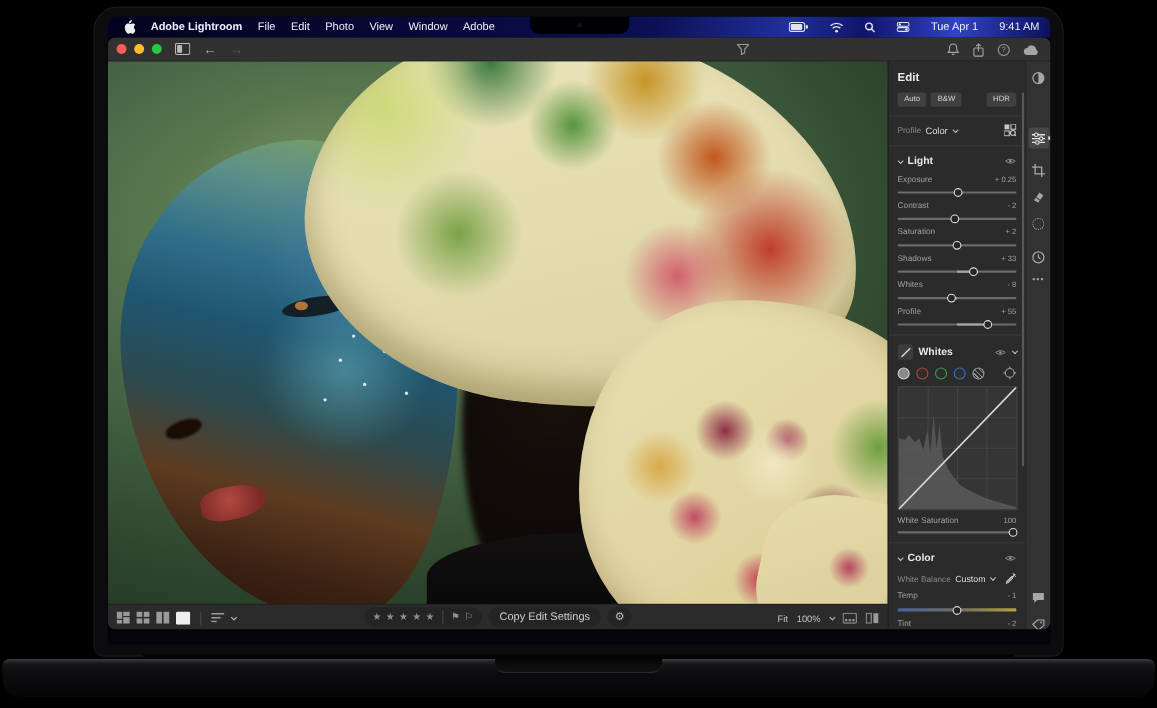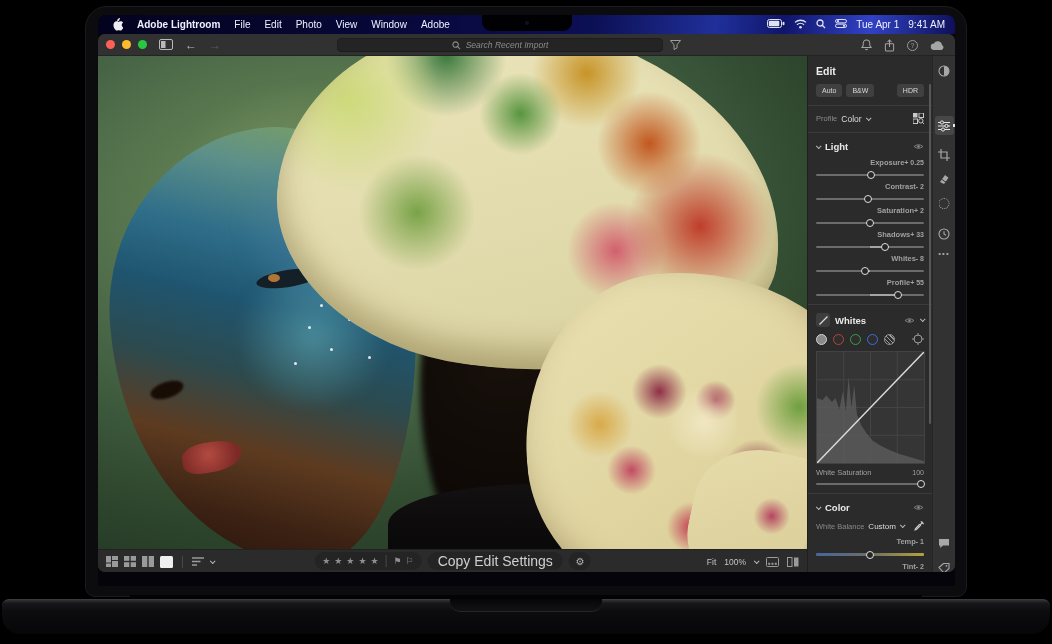--- a/index.html
+++ b/index.html
@@ -27,21 +27,21 @@
   .foot { position:absolute; top:634px; width:84px; height:7px; background:#000;
     border-radius:3px; opacity:.85; }
 
   
   .menubar { position:absolute; left:0; top:0; width:857px; height:19px; z-index:30;
     display:flex; align-items:center; padding:0 10px 0 14px; gap:14px;
     color:#eef0ff; font-size:10px;
     background:linear-gradient(96deg,#03031f 0%,#06062e 22%,#0a0a46 45%,#0c1055 58%,#20309a 72%,#10156a 80%,#3142c4 90%,#0d1058 100%); }
   .menubar .mi { white-space:nowrap; cursor:default; }
   .menubar .app-name { font-weight:bold; }
-  .mb-right { margin-left:auto; display:flex; gap:9px; }
+  .mb-right { margin-left:auto; display:flex; align-items:center; gap:19px; }
   .mb-right svg { display:block; }
   .statustxt { font-size:10px; white-space:nowrap; }
 
   
   .window { position:absolute; left:0; top:19px; width:857px; height:538px;
     background:#2b2b2b; border-radius:7px; overflow:hidden; z-index:10; }
   .titlebar { position:absolute; left:0; top:0; width:857px; height:22px;
     background:#313131; border-bottom:1px solid #232323; display:flex; align-items:center; }
   .lights { display:flex; gap:7px; margin-left:8px; }
   .light { width:9px; height:9px; border-radius:50%; }
@@ -120,21 +120,21 @@
     background:#2b2b2b; border-top:1px solid #222; }
   .bt-left { position:absolute; left:8px; top:0; height:23px; display:flex; align-items:center; gap:6px; }
   .vdiv { width:1px; height:12px; background:#474747; margin:0 3px; }
   .bt-center { position:absolute; left:50%; top:2px; transform:translateX(-50%);
     display:flex; align-items:center; gap:6px; }
   .grp { background:#242424; border-radius:9px; height:18px; display:flex; align-items:center;
     padding:0 8px; gap:4px; }
   .star { color:#8f8f8f; font-size:9px; line-height:1; }
   .flagg { color:#8f8f8f; font-size:9px; line-height:1; }
   .pillbtn { background:#242424; border-radius:9px; height:18px; display:flex; align-items:center;
-    padding:0 10px; color:#cfcfcf; font-size:14px; white-space:nowrap; }
+    padding:0 10px; color:#cfcfcf; font-size:10px; white-space:nowrap; }
   .gearbtn { background:#242424; border-radius:9px; height:18px; width:22px; display:flex;
     align-items:center; justify-content:center; color:#b5b5b5; font-size:10px; }
   .bt-right { position:absolute; right:8px; top:0; height:23px; display:flex; align-items:center;
     gap:8px; color:#c3c3c3; font-size:8.5px; }
 
   
   .panel { position:absolute; left:709px; top:22px; width:125px; height:516px;
     background:#2b2b2b; border-left:1px solid #1f1f1f; padding:0 8px; overflow:hidden; }
   .panel-scrollbar { position:absolute; right:1px; top:28px; width:2px; height:340px;
     background:#585858; border-radius:1px; }
@@ -146,21 +146,21 @@
   .pdiv { height:1px; background:#3b3b3b; margin:8px -8px 0; }
   .profile-row { margin-top:7px; display:flex; align-items:center; gap:4px; }
   .lab-dim { color:#898989; font-size:7.5px; }
   .val-bright { color:#dcdcdc; font-size:8.5px; }
   .chev { width:4px; height:4px; border-right:1.2px solid #bdbdbd; border-bottom:1.2px solid #bdbdbd;
     transform:rotate(45deg) translateY(-1px); display:inline-block; }
   .sec-head { margin-top:8px; display:flex; align-items:center; gap:5px; }
   .sec-title { color:#e9e9e9; font-size:9.5px; font-weight:bold; }
   .push { margin-left:auto; }
   .sl-row { margin-top:6px; }
-  .sl-head { display:flex; justify-content:flex-end; align-items:baseline;font-weight:bold; }
+  .sl-head { display:flex; justify-content:space-between; align-items:baseline; }
   .sl-label { color:#a0a0a0; font-size:7.5px; }
   .sl-value { color:#a0a0a0; font-size:7px; }
   .sl-track { position:relative; height:2px; background:#6b6b6b; border-radius:1px; margin-top:7px; }
   .sl-fill { position:absolute; top:0; height:2px; background:#a5a5a5; }
   .sl-knob { position:absolute; top:50%; transform:translate(-50%,-50%); width:8px; height:8px;
     background:#262626; border:1.5px solid #dedede; border-radius:50%; }
   .curve-head { margin-top:8px; display:flex; align-items:center; gap:5px; }
   .curve-iconbox { width:14px; height:14px; background:#3d3d3d; border-radius:3px;
     display:flex; align-items:center; justify-content:center; }
   .chan-row { margin-top:6px; display:flex; align-items:center; gap:6px; }
@@ -253,27 +253,20 @@
             <div class="light" style="background:#28c840"></div>
           </div>
           <span class="tb-icon">
             <svg width="14" height="11" viewBox="0 0 14 11">
                 <rect x="0.5" y="0.5" width="13" height="10" rx="1.5" fill="none" stroke="#b9b9b9"></rect>
                 <rect x="2" y="2" width="4.5" height="7" fill="#b9b9b9"></rect>
               </svg>
           </span>
           <span class="tb-icon arrow">←</span>
           <span class="tb-icon arrow fwd">→</span>
-          <div class="searchbox">
-            <svg width="9" height="9" viewBox="0 0 10 10">
-                <circle cx="4" cy="4" r="3" fill="none" stroke="#8b8b8b" stroke-width="1.2"></circle>
-                <line x1="6.3" y1="6.3" x2="9" y2="9" stroke="#8b8b8b" stroke-width="1.2"></line>
-              </svg>
-            <span class="ph">Search Recent Import</span>
-          </div>
           <span class="tb-icon" style="position:absolute; left:572px; margin:0;">
             <svg width="11" height="10" viewBox="0 0 11 10">
                 <path d="M0.5 0.5h10L7 4.8V8l-3 1.5V4.8z" fill="none" stroke="#9c9c9c"></path>
               </svg>
           </span>
           <div class="tb-right">
             <span>
                 <svg width="11" height="12" viewBox="0 0 12 13">
                   <path d="M6 1c2.2 0 3.6 1.6 3.6 4.1V7.2L11 9.3H1L2.4 7.2V5.1C2.4 2.6 3.8 1 6 1z" fill="none" stroke="#a5a5a5" stroke-width="1.1"></path>
                   <path d="M4.8 10.8a1.3 1.3 0 0 0 2.4 0" fill="none" stroke="#a5a5a5" stroke-width="1.1"></path>

